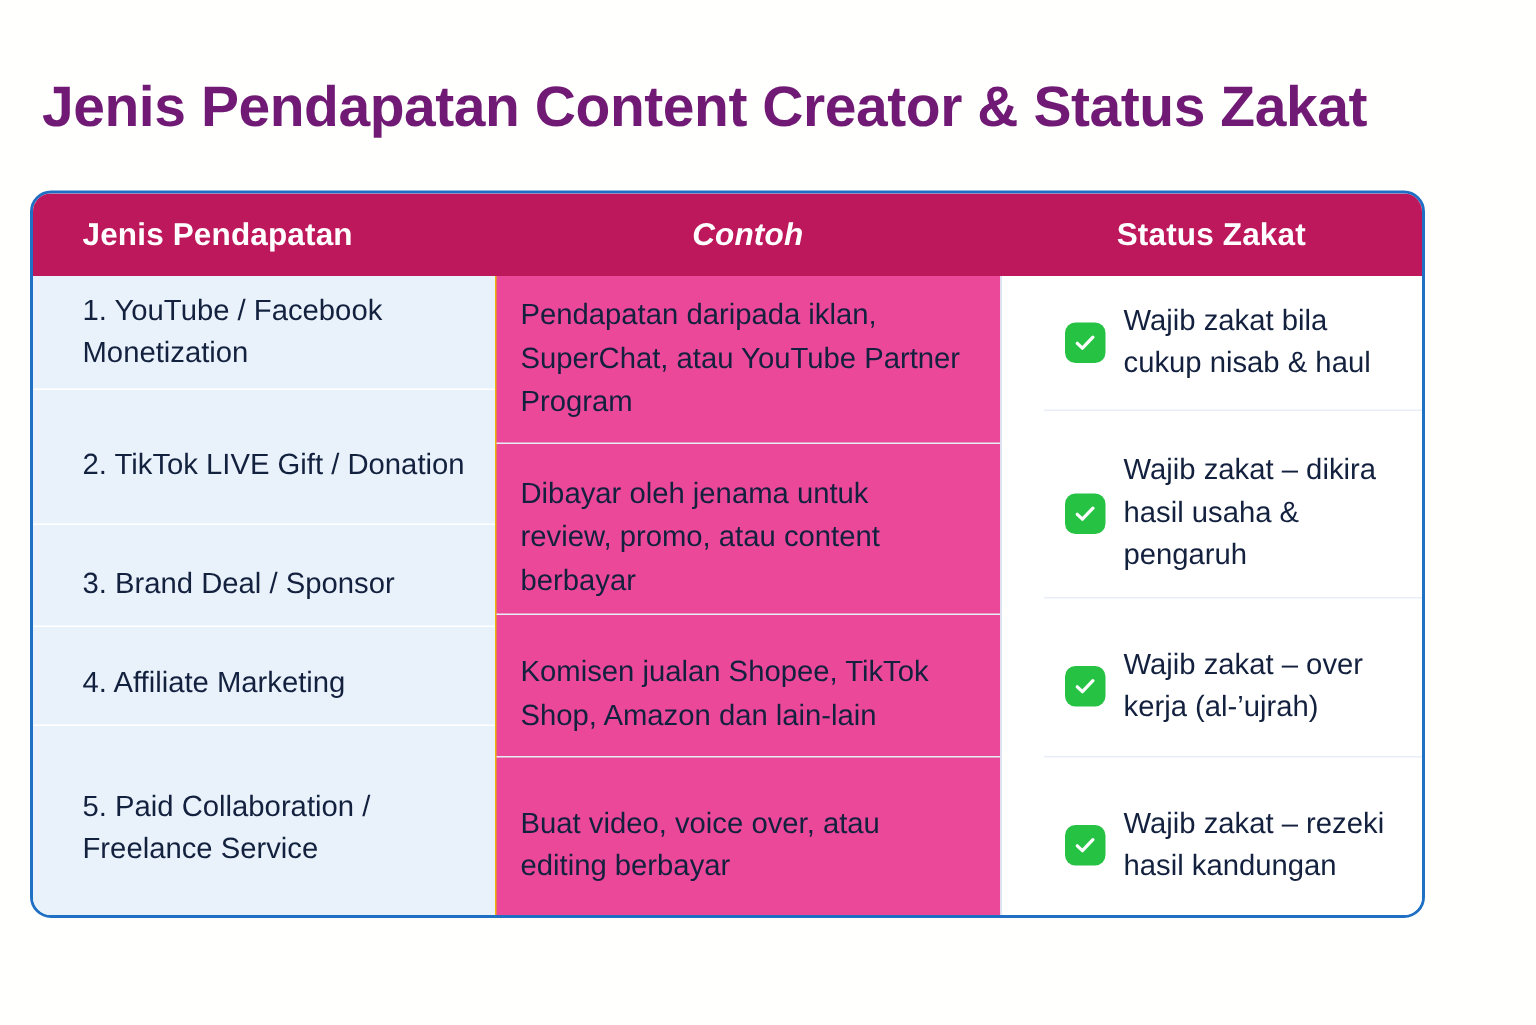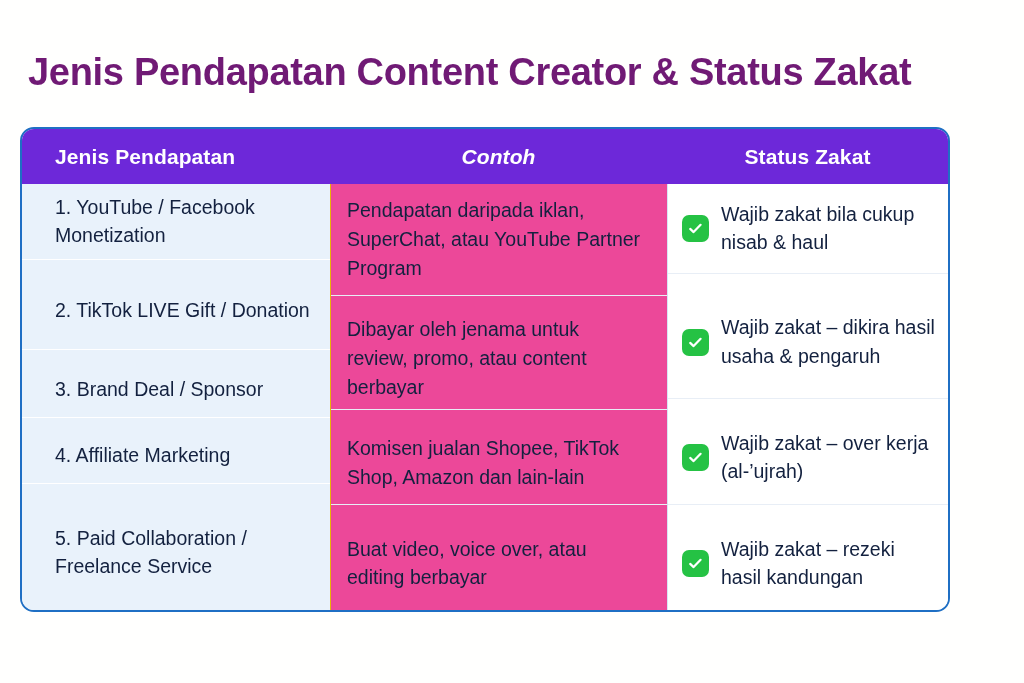--- a/index.html
+++ b/index.html
@@ -44,21 +44,21 @@
     border: 2px solid #1f6fc4;
     border-radius: 14px;
     overflow: hidden;
     background: #ffffff;
   }
 
   
   .thead {
     display: flex;
     height: 55px;
-    background: #6d28d9;
+    background: #be185d;
     color: #ffffff;
   }
   .th {
     display: flex;
     align-items: center;
     font-size: 21px;
     font-weight: bold;
     letter-spacing: 0.1px;
     box-sizing: border-box;
   }
@@ -86,20 +86,21 @@
   }
   .col-2 {
     width: 337px;
     background: #ec4899;
     border-left: 1px solid #eab308;
   }
   .col-3 {
     width: 281px;
     background: #ffffff;
     border-left: 1px solid #d6e6f5;
+    padding-left: 28px;
   }
 
   .cell {
     box-sizing: border-box;
     display: flex;
     align-items: center;
     color: #13213f;
   }
 
   

